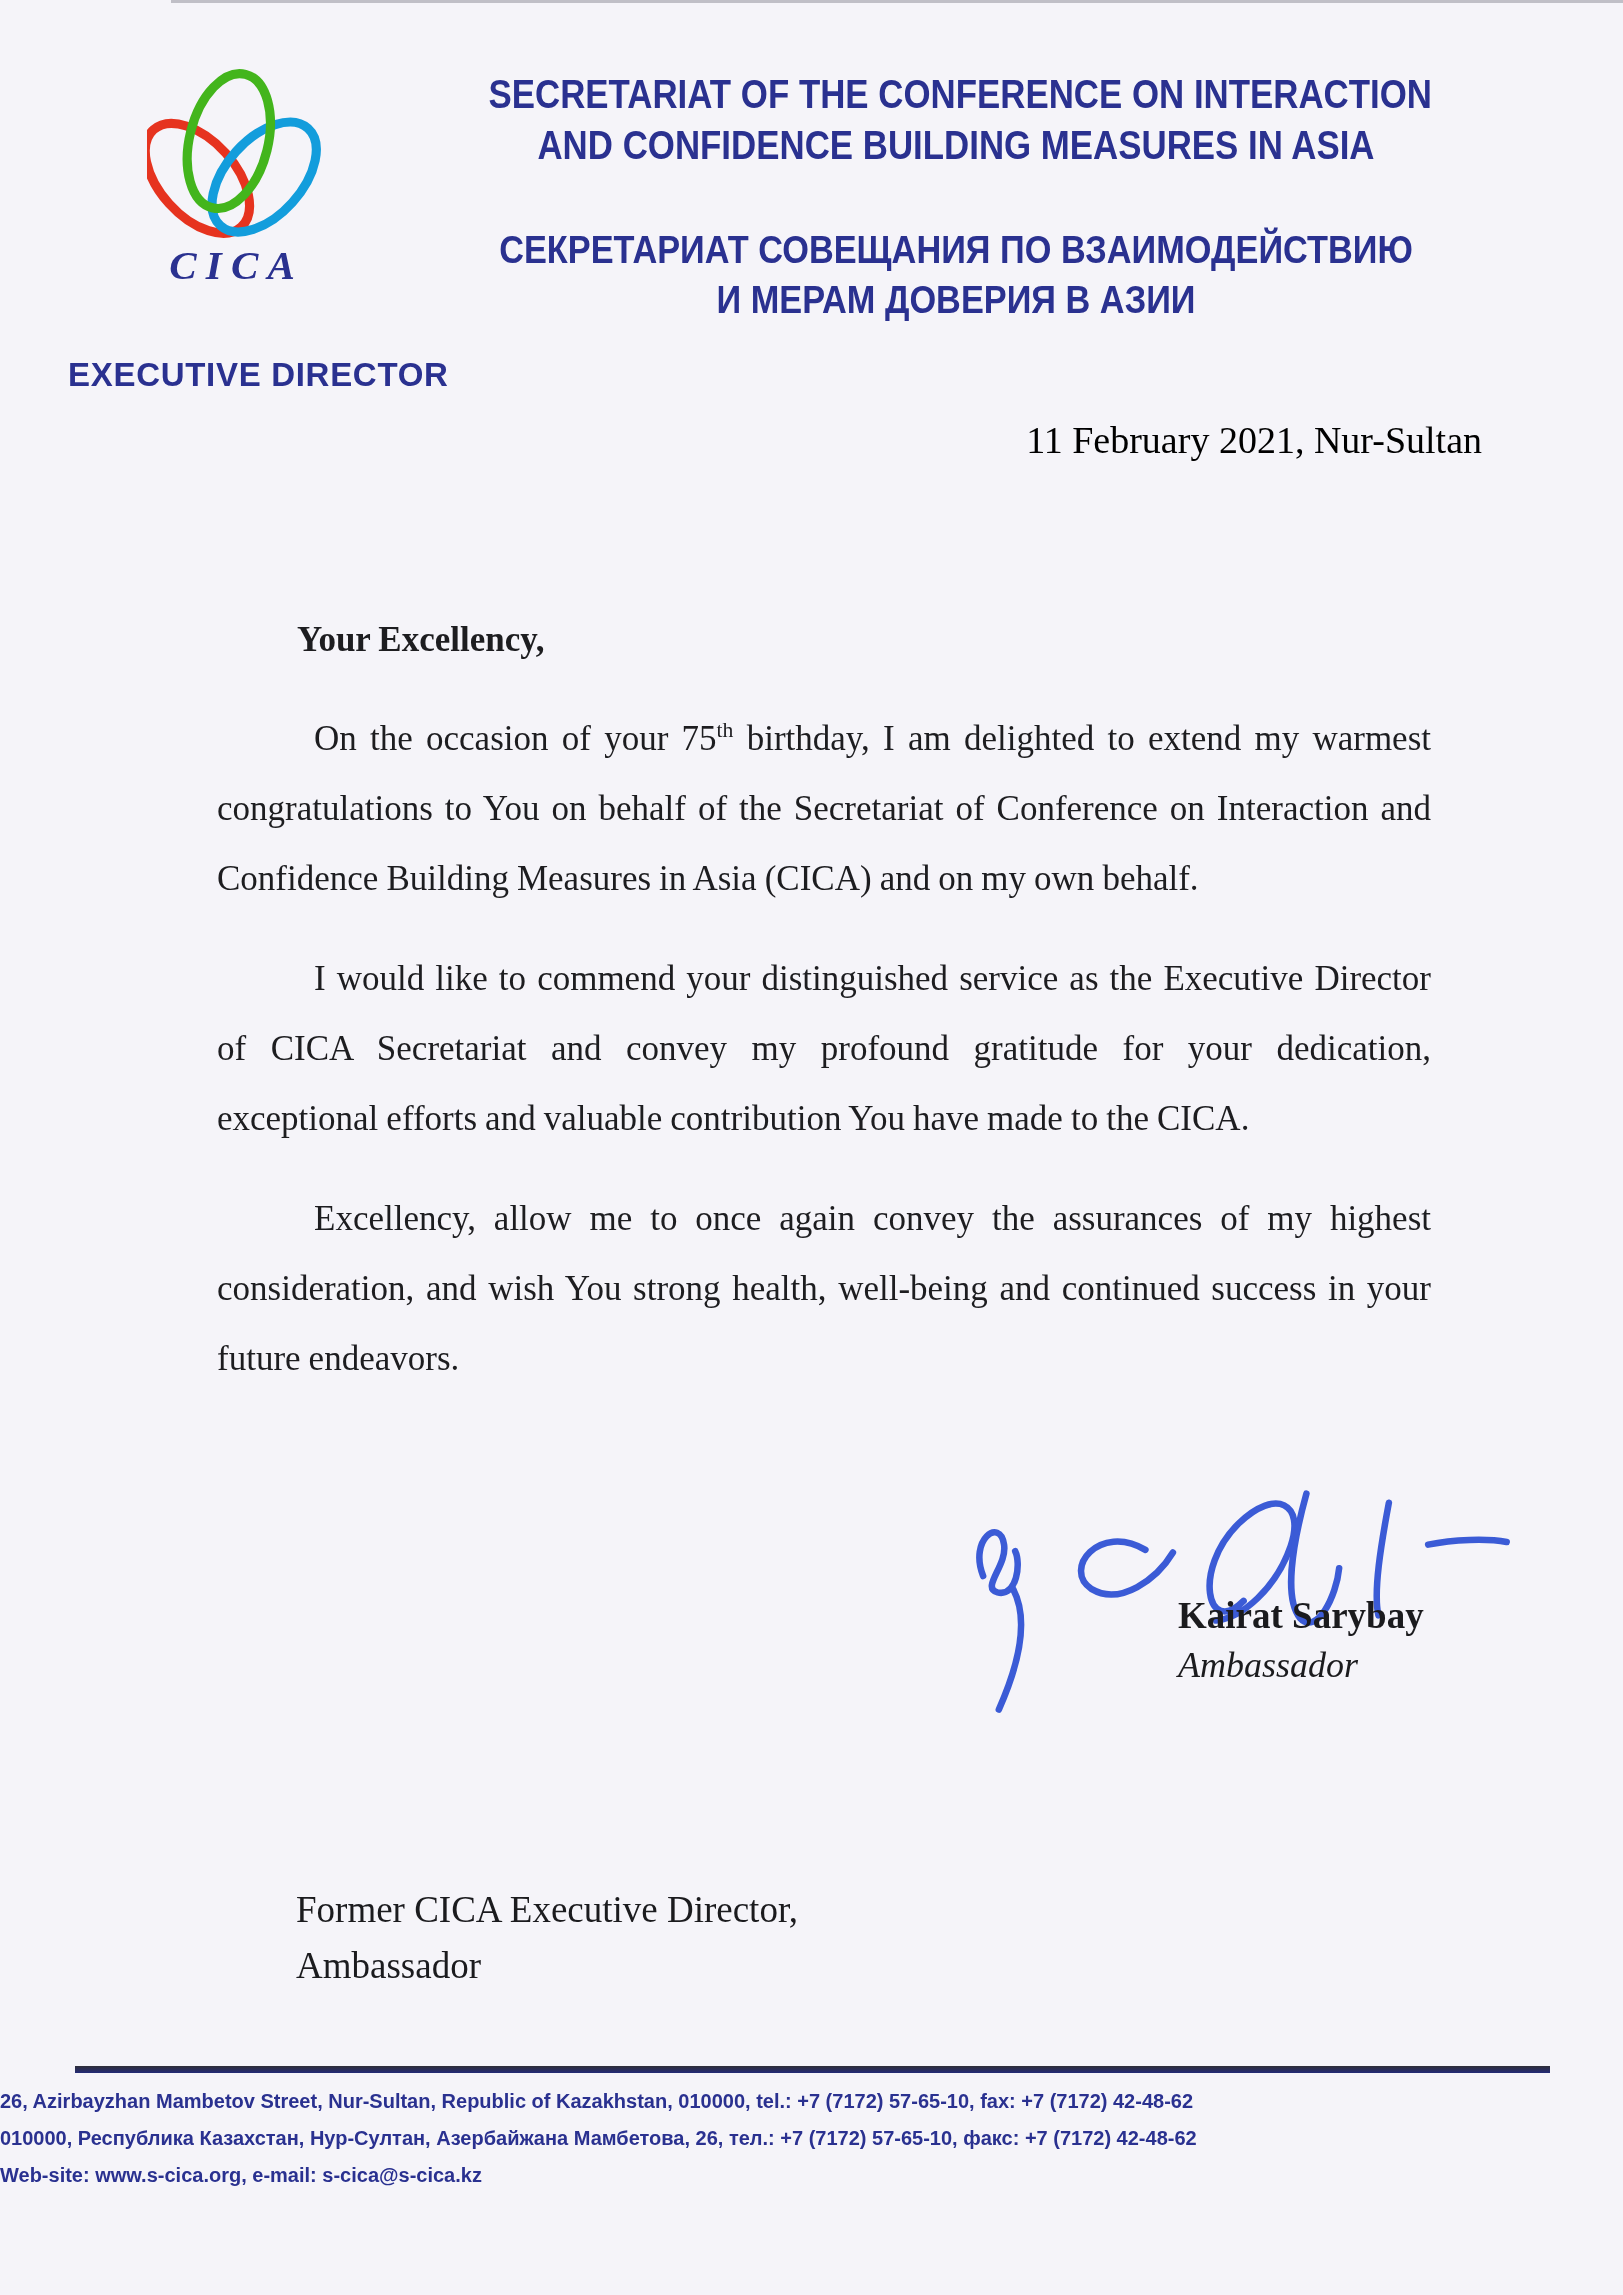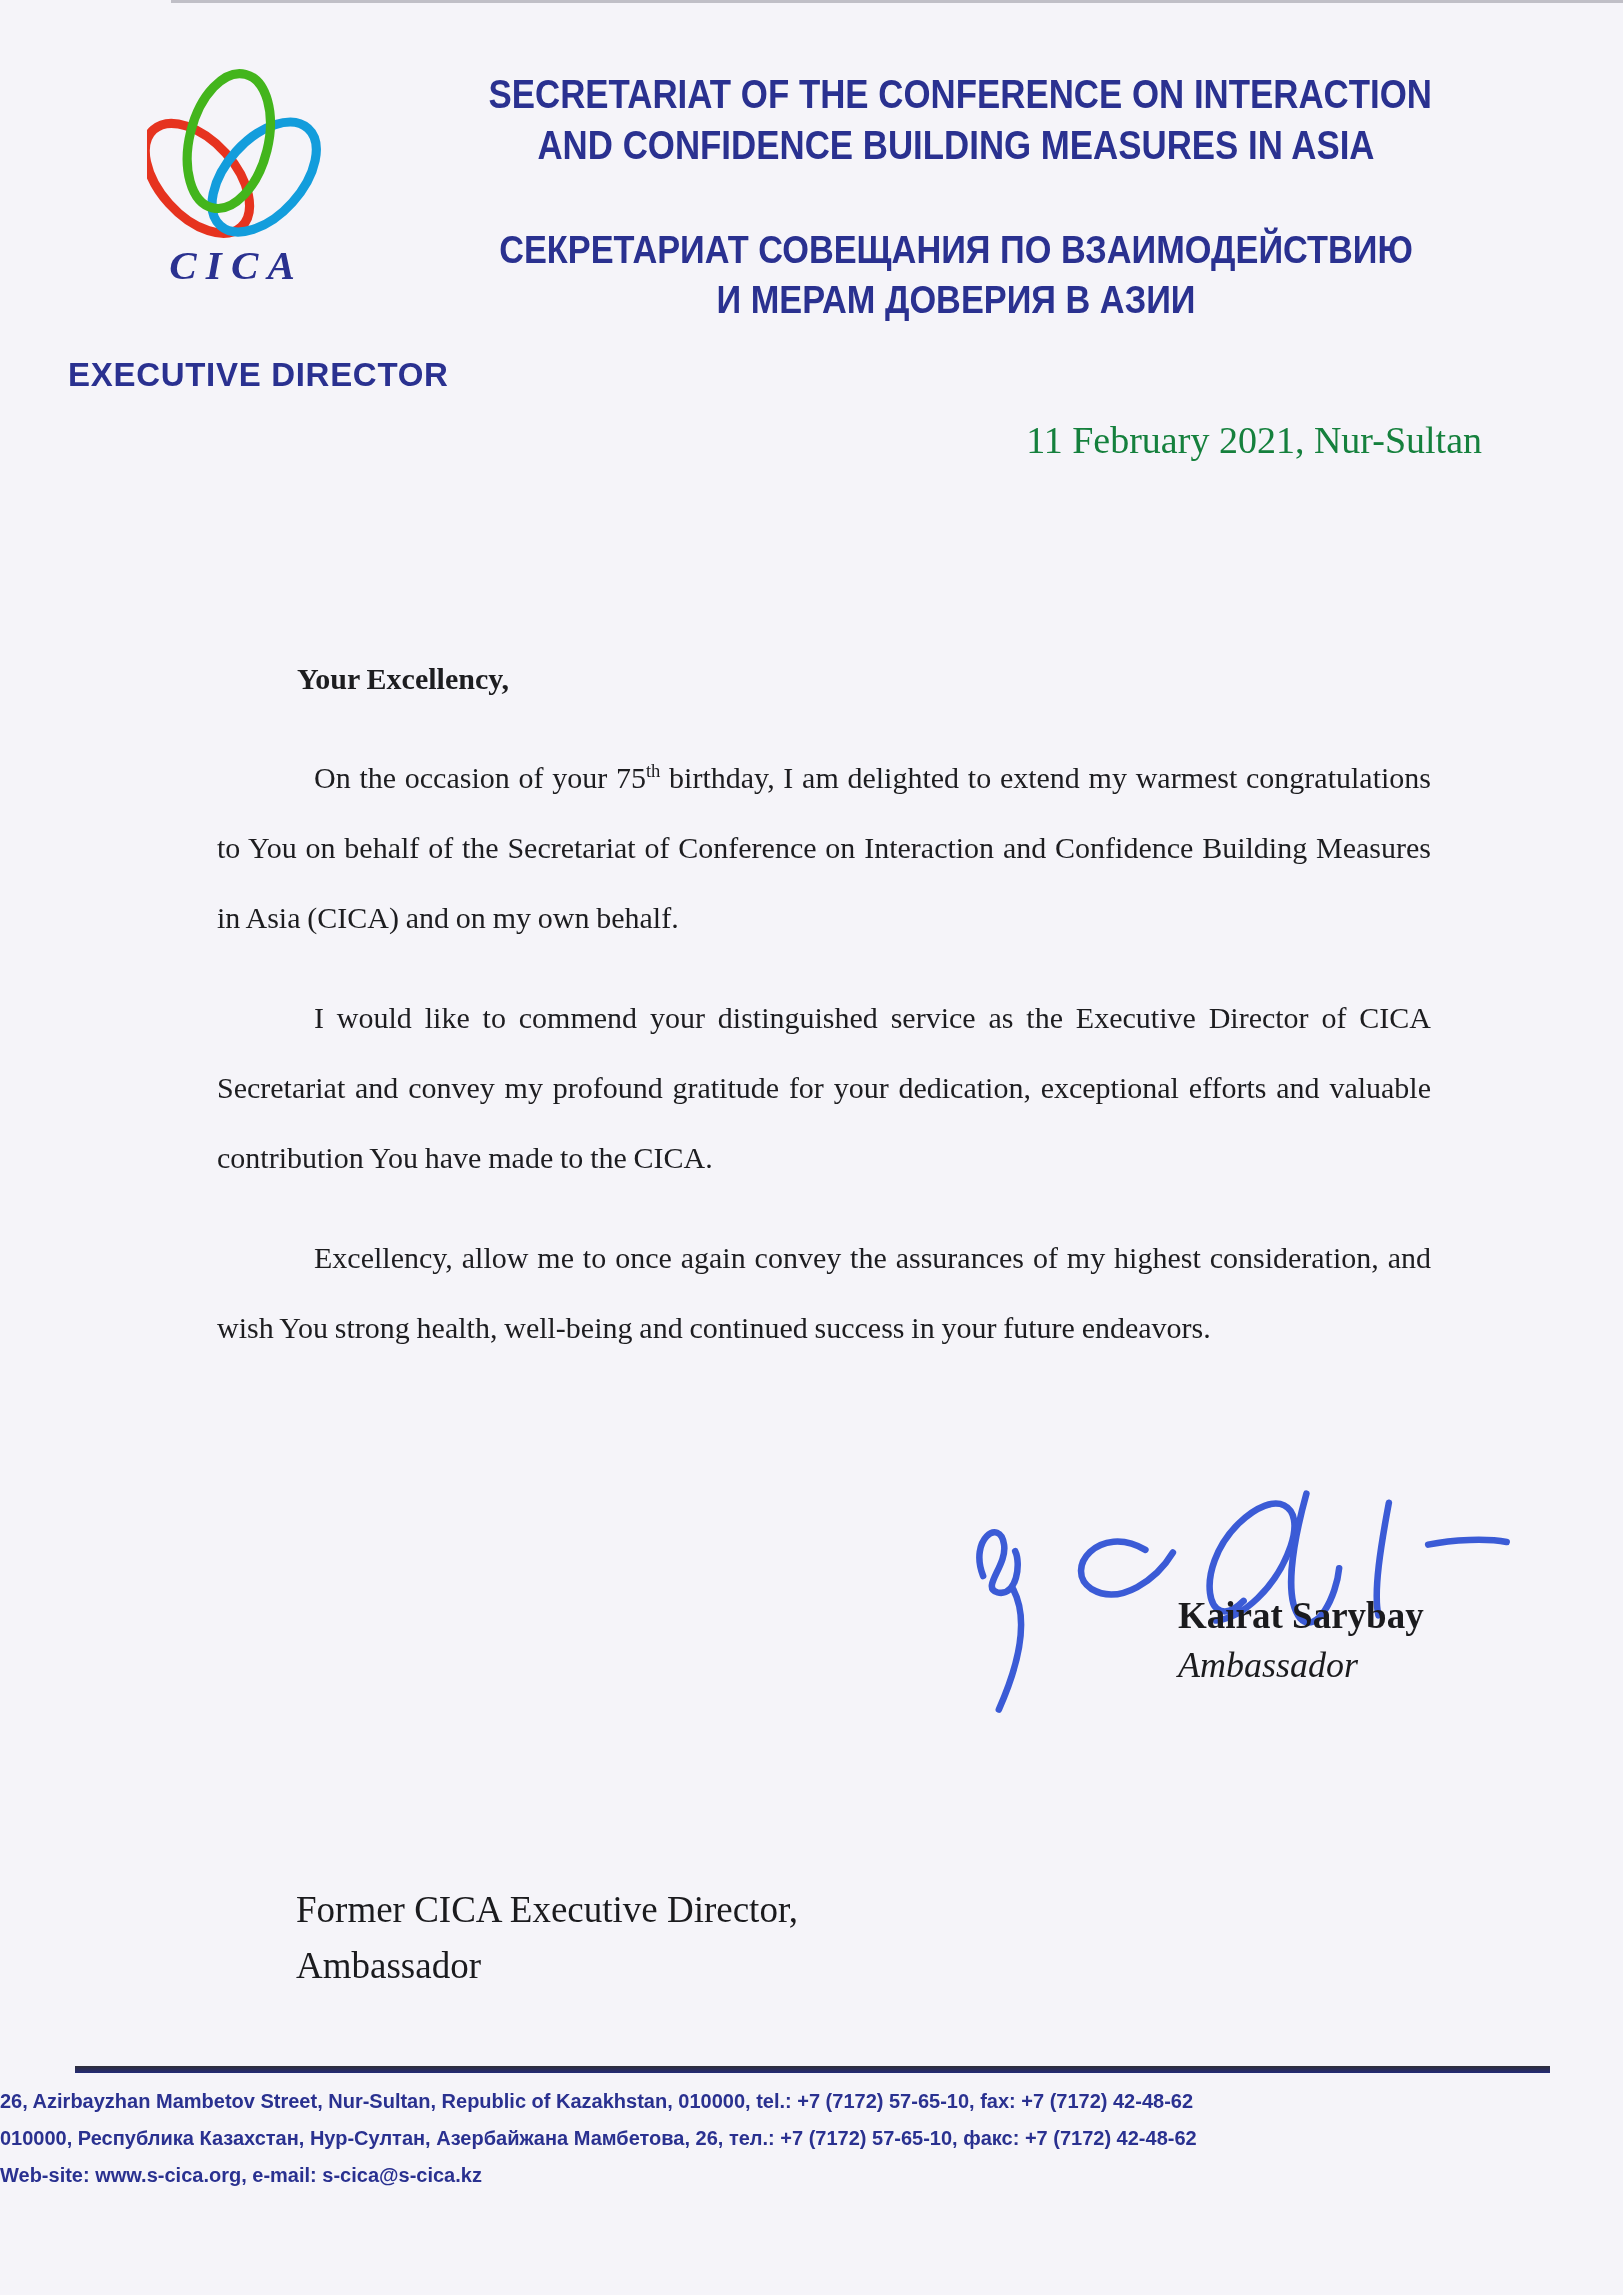--- a/index.html
+++ b/index.html
@@ -44,26 +44,26 @@
   }
   .org-ru{margin-top:54px;}
   .org-ru div{
     font-size:39px;line-height:50px;
     transform:scaleX(.88);transform-origin:center;
     white-space:nowrap;
   }
   
   .date-line{
     position:absolute;right:141px;top:418px;
-    font-size:38px;color:#15803d;white-space:nowrap;
+    font-size:38px;color:#000000;white-space:nowrap;
   }
   
   .body-text{
-    position:absolute;left:200px;top:644px;width:1231px;
-    font-size:30px;line-height:70px;color:var(--body-ink,#1d1d20);
+    position:absolute;left:200px;top:605px;width:1231px;
+    font-size:35px;line-height:70px;color:var(--body-ink,#1d1d20);
     text-align:justify;word-spacing:-0.7px;
   }
   .body-text .salutation{font-weight:bold;margin:0 0 29px 0;text-align:left;}
   .body-text p{margin:0 0 30px 17px;text-indent:97px;}
   .body-text sup{vertical-align:super;font-size:.62em;line-height:0;}
   
   .signature-svg{position:absolute;left:936px;top:1466px;}
   .signer-name{
     position:absolute;left:1178px;top:1594px;
     font-size:37px;font-weight:bold;color:#1b1b1e;white-space:nowrap;

